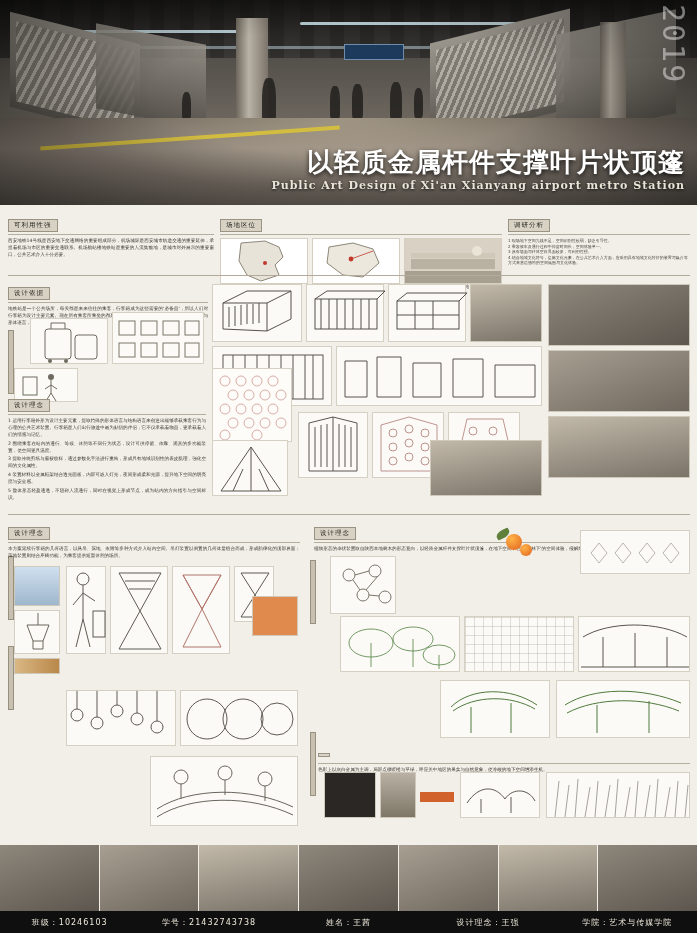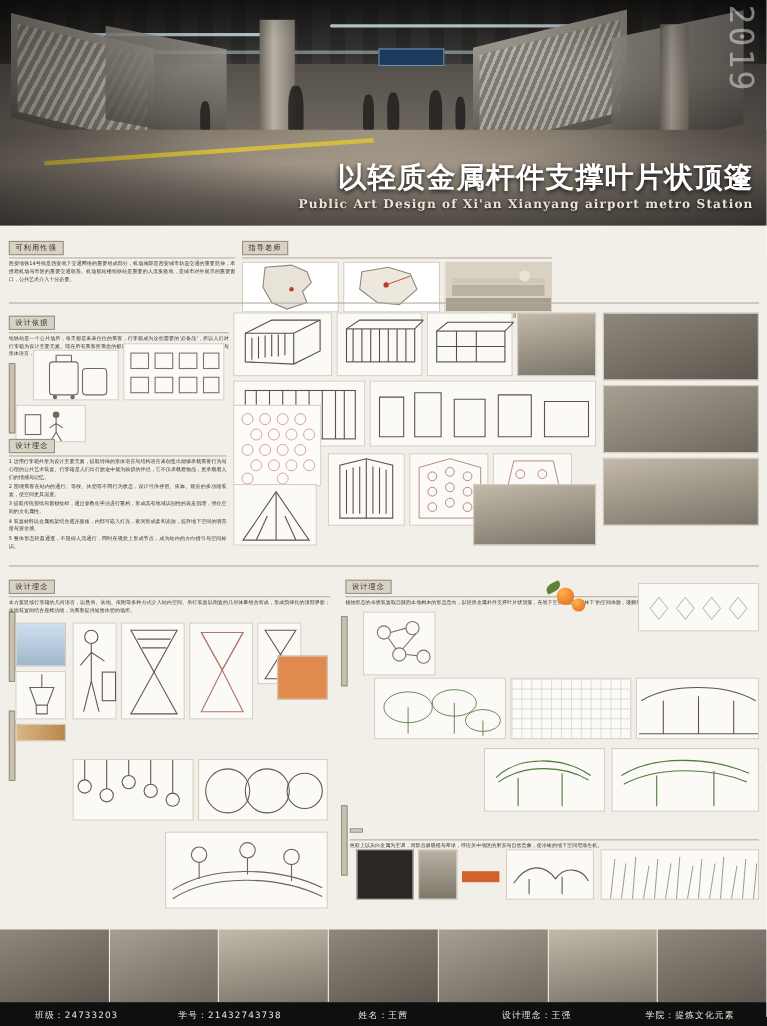--- a/index.html
+++ b/index.html
@@ -131,21 +131,21 @@
     <div class="title-en">Public Art Design of Xi'an Xianyang airport metro Station</div>
   </div>
 
   <div class="panel" style="left:8px;top:212px;width:206px;">
     <div class="sec-label">可利用性强</div>
     <div class="sec-rule"></div>
     <div class="body-cn" style="margin-top:3px;">西安地铁14号线是西安地下交通网络的重要组成部分，机场城际是西安城市轨道交通的重要延伸，承担着机场与市区的重要交通联系。机场航站楼地铁站是重要的人流集散地，是城市对外展示的重要窗口，公共艺术介入十分必要。</div>
   </div>
 
   <div class="panel" style="left:220px;top:212px;width:282px;">
-    <div class="sec-label">指导老师</div>
+    <div class="sec-label">场地区位</div>
     <div class="sec-rule"></div>
     <div style="position:relative;height:52px;margin-top:3px;">
       <div class="mapcell" style="left:0;top:0;width:86px;height:44px;">
         <svg width="86" height="44" viewBox="0 0 86 44">
             <path d="M20 4 L44 2 L58 8 L62 18 L54 26 L58 36 L40 42 L26 36 L18 22 Z" fill="#e7e3d8" stroke="#8d8778" stroke-width="1"></path>
             <circle cx="44" cy="24" r="2" fill="#c0392b"></circle>
           </svg>
       </div>
       <div class="mapcell" style="left:92px;top:0;width:86px;height:44px;">
         <svg width="86" height="44" viewBox="0 0 86 44">
@@ -162,20 +162,28 @@
             <path d="M0 32 L96 32 L96 44 L0 44 Z" fill="#a79f90"></path>
             <circle cx="72" cy="12" r="5" fill="#e9e4d6"></circle>
           </svg>
       </div>
       <div class="mapcap" style="left:0;top:45px;width:86px;">陕西</div>
       <div class="mapcap" style="left:92px;top:45px;width:86px;">咸阳市</div>
       <div class="mapcap" style="left:184px;top:45px;width:96px;">咸阳机场地铁站</div>
     </div>
   </div>
 
+  <div class="panel" style="left:508px;top:212px;width:182px;">
+    <div class="sec-label">调研分析</div>
+    <div class="sec-rule"></div>
+    <div class="tiny" style="margin-top:3px;">1 现场地下空间光线不足，空间识别性较弱，缺乏引导性。</div>
+    <div class="tiny">2 乘客候车及通行过程中停留时间长，空间体验单一。</div>
+    <div class="tiny">3 原有墙面与柱体空白界面较多，可利用性强。</div>
+    <div class="tiny">4 结合地域文化符号，提炼文化元素，在公共艺术介入方面，应采用具有地域文化特征的装置与媒介等方式来营造独特的空间氛围与文化体验。</div>
+  </div>
 
   <div class="panel" style="left:8px;top:275px;width:682px;height:1px;background:#b2ab9c;"></div>
 
   <div class="panel" style="left:8px;top:280px;width:200px;">
     <div class="sec-label">设计依据</div>
     <div class="sec-rule"></div>
     <div class="body-cn" style="margin-top:3px;">地铁站是一个公共场所，每天都是来来往往的乘客，行李箱成为这些需要的'必备品'，所以人们对行李箱为设计主要元素。现在所有乘客所乘坐的都是地铁，在行李箱的形体基础上提取出的线条与形体语言，成为本次设计的主要元素来源。</div>
   </div>
 
   <div class="ph sketch" style="left:30px;top:318px;width:78px;height:46px;">
@@ -570,20 +578,20 @@
     <div class="photo"></div>
     <div class="photo2"></div>
     <div class="photo3"></div>
     <div class="photo"></div>
     <div class="photo2"></div>
     <div class="photo3"></div>
     <div class="photo"></div>
   </div>
 
   <div class="footer">
-    <span>班级：24733203</span>
+    <span>班级：10246103</span>
     <span>学号：21432743738</span>
     <span>姓名：王茜</span>
     <span>设计理念：王强</span>
-    <span>学院：提炼文化元素</span>
+    <span>学院：艺术与传媒学院</span>
   </div>
 
 </div>
 
 </body></html>

